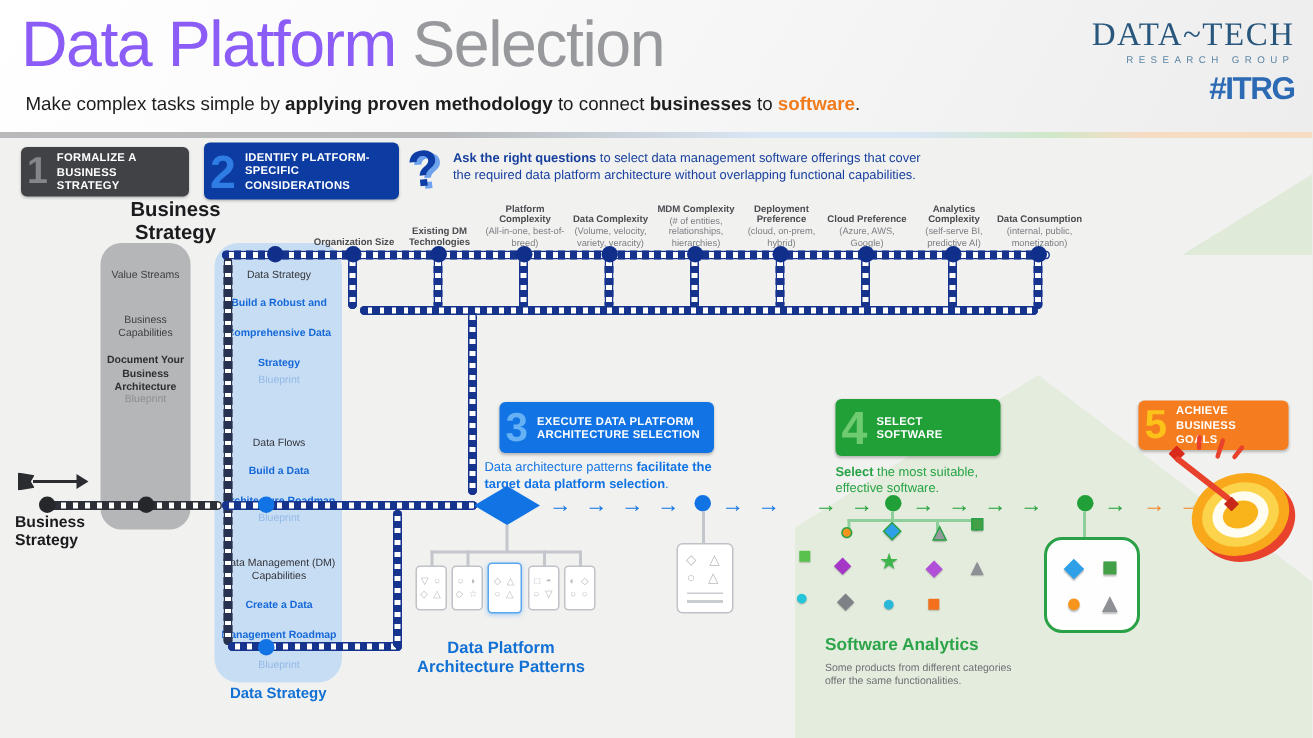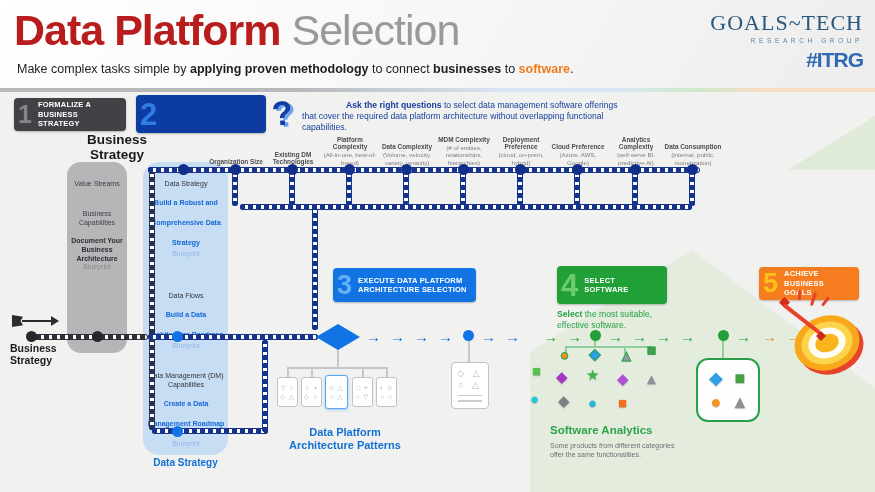--- a/index.html
+++ b/index.html
@@ -6,21 +6,21 @@
   html,body { width:875px; height:492px; }
   body { font-family:"Liberation Sans", sans-serif; background:#e9e9e8; }
   #stage { position:relative; width:875px; height:492px; background:#f1f1f0; overflow:hidden; }
 
   
   .header { position:absolute; left:0; top:0; width:875px; height:88px;
     background:linear-gradient(120deg,#ffffff 0%,#f6f6f6 55%,#ededed 100%); }
   .hdr-strip { position:absolute; left:0; top:88px; width:875px; height:4px;
     background:linear-gradient(90deg,#b7b9bb 0%,#b7b9bb 34%,#d9e6f4 58%,#d9e6f4 70%,#cfe8c8 80%,#f7dcc4 87%,#f7dcc4 100%); }
   .title { position:absolute; left:14px; top:6px; font-size:43px; letter-spacing:-1px; white-space:nowrap; }
-  .title .t-bold { font-weight:bold; color:#b91c1c; }
+  .title .t-bold { font-weight:normal; color:#8b5cf6; }
   .title .t-light { font-weight:normal; color:#98999c; }
   .subtitle { position:absolute; left:17px; top:62px; font-size:12.5px; color:#1d1d1f; }
   .subtitle b { font-weight:bold; }
   .subtitle .sw { color:#f07c1d; font-weight:bold; }
 
   .logo { position:absolute; right:12px; top:10px; text-align:right; }
   .logo-name { font-family:"Liberation Serif", serif; font-size:22px; color:#28567c; letter-spacing:1px; }
   .logo-sub { font-size:6.5px; color:#5c86a5; letter-spacing:3.6px; margin-top:1px; }
   .logo-badge { font-size:21px; font-weight:bold; color:#2d6ab4; letter-spacing:-1px; margin-top:4px; }
 
@@ -43,21 +43,21 @@
   #step3 .num { font-size:27px; color:#66b0f5; }
   #step4 { left:557px; top:266px; width:110px; height:38px; background:#21a038; }
   #step4 .num { font-size:31px; color:#6fcb6f; }
   #step5 { left:759px; top:267px; width:100px; height:33px; background:#f57d1f; }
   #step5 .num { font-size:27px; color:#fcc21a; }
 
   .qmark { position:absolute; left:272px; top:94px; font-size:34px; font-weight:bold;
     color:#0d3da5; text-shadow:3px 2px 0 #6fa2ec; transform:rotate(-6deg); }
   .intro { position:absolute; left:302px; top:100px; width:318px; font-size:8.6px;
     color:#173f9e; line-height:1.3; }
-  .intro b { font-weight:bold;margin-left:44px; }
+  .intro b { font-weight:bold; }
 
   
   .bs-header { position:absolute; left:72px; top:133px; width:90px; text-align:center;
     font-size:13.5px; font-weight:bold; color:#1b1b1d; line-height:1.1; }
   .gray-box { position:absolute; left:67px; top:162px; width:60px; height:191px;
     background:#b5b6b8; border-radius:14px; }
   .gray-item { position:absolute; width:56px; left:69px; text-align:center;
     font-size:7px; color:#3f4045; line-height:1.25; }
   .gray-item .g-bold { font-weight:bold; color:#2e2f33; }
   .gray-item .g-light { color:#8d8e91; display:block; }
@@ -167,31 +167,32 @@
 
   <div class="header"></div>
   <div class="hdr-strip"></div>
   <div class="title">
     <span class="t-bold">Data Platform</span><span class="t-light"> Selection</span>
   </div>
   <div class="subtitle">
     <span>Make complex tasks simple by </span><b>applying proven methodology</b><span> to connect </span><b>businesses</b><span> to </span><span class="sw">software</span><span>.</span>
   </div>
   <div class="logo">
-    <div class="logo-name">GOALS~TECH</div>
+    <div class="logo-name">DATA~TECH</div>
     <div class="logo-sub">RESEARCH GROUP</div>
     <div class="logo-badge">#ITRG</div>
   </div>
 
   <div class="step" id="step1">
     <span class="num">1</span>
     <span class="lbl">FORMALIZE A BUSINESS STRATEGY</span>
   </div>
   <div class="step" id="step2">
     <span class="num">2</span>
+    <span class="lbl">IDENTIFY PLATFORM-SPECIFIC CONSIDERATIONS</span>
   </div>
   <div class="qmark">?</div>
   <div class="intro">
     <b>Ask the right questions</b><span> to select data management software offerings that cover the required data platform architecture without overlapping functional capabilities.</span>
   </div>
 
   <div class="bs-header">Business Strategy</div>
   <div class="gray-box"></div>
   <div class="gray-item" style="top:180px">Value Streams</div>
   <div class="gray-item" style="top:210px">Business Capabilities</div>
@@ -289,20 +290,23 @@
 
   <div class="flag"></div>
   <div class="pole"></div>
   <div class="pole-head"></div>
   <div class="bs-bottom">Business Strategy</div>
 
   <div class="step" id="step3">
     <span class="num">3</span>
     <span class="lbl">EXECUTE DATA PLATFORM ARCHITECTURE SELECTION</span>
   </div>
+  <div class="sub3">
+    <span>Data architecture patterns </span><b>facilitate the target data platform selection</b><span>.</span>
+  </div>
   <div class="diamond"></div>
 
   <div class="arrow-row arr-blue" style="left:366px; top:329px">
     <span>→</span>
       <span>→</span>
       <span>→</span>
       <span>→</span>
   </div>
   <div class="node blue" style="left:463px; top:330px"></div>
   <div class="arrow-row arr-blue" style="left:481px; top:329px">
@@ -375,21 +379,21 @@
       <span>○ △</span>
     </div>
   <div class="pcard" style="left:352px">
       <span>□ ◓</span>
       <span>○ ▽</span>
     </div>
   <div class="pcard" style="left:376px">
       <span>◐ ◇</span>
       <span>○ ○</span>
     </div>
-  <div class="lbl-blue" style="left:276px; top:426px; width:138px">Data Platform Architecture Patterns</div>
+  <div class="lbl-blue" style="left:265px; top:426px; width:138px">Data Platform Architecture Patterns</div>
 
   <div class="conn" style="left:468px; top:341px; width:1.5px; height:21px"></div>
   <div class="acard">
     <span>◇ △</span>
       <span>○ △</span>
     <div class="aline"></div>
       <div class="aline"></div>
   </div>
 
   <div class="conn-g" style="left:594px; top:341px; width:1.5px; height:6px"></div>

